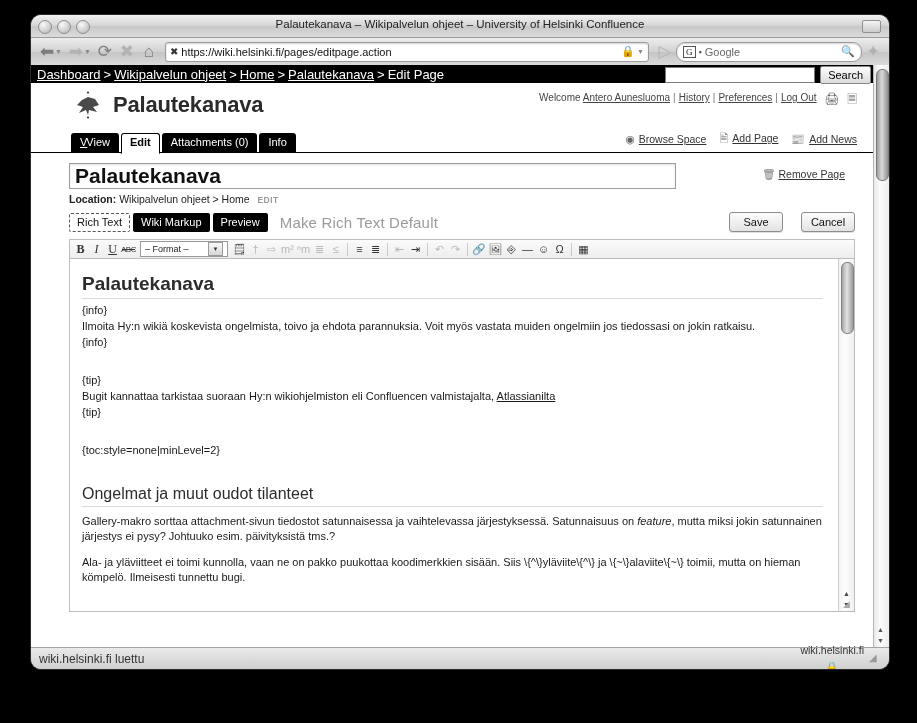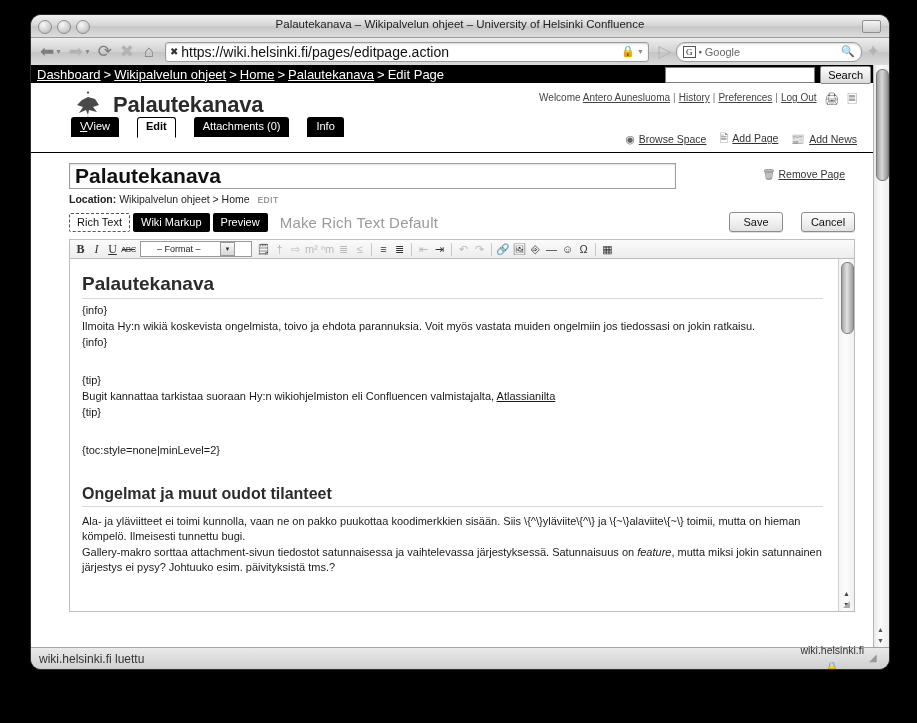--- a/index.html
+++ b/index.html
@@ -26,21 +26,21 @@
   
   .navbar{height:27px;position:relative;
     background:linear-gradient(to bottom,#ededed 0%,#d2d2d2 50%,#c4c4c4 51%,#dadada 100%);
     border-bottom:1px solid #8d8d8d;display:flex;align-items:center;padding:0 5px;}
   .navicon{width:22px;height:22px;display:flex;align-items:center;justify-content:center;
     color:#7d7d7d;font-size:17px;line-height:1;}
   .navicon.dim{color:#b3b3b3;}
   .dropcaret{font-size:7px;color:#888;margin-left:-3px;margin-right:3px;}
   .urlbox{flex:1;height:18px;margin:0 5px;background:#fff;border:1px solid #9b9b9b;
     border-radius:3px;display:flex;align-items:center;padding:0 4px;box-shadow:inset 0 1px 2px rgba(0,0,0,.18);}
-  .urltxt{font-size:14px;color:#111;margin-left:3px;}
+  .urltxt{font-size:11px;color:#111;margin-left:3px;}
   .favicon{font-size:10px;color:#333;}
   .lockbox{margin-left:auto;display:flex;align-items:center;gap:2px;color:#8a8a8a;font-size:11px;}
   .searchbox{width:172px;height:18px;background:#fff;border:1px solid #9b9b9b;border-radius:9px;
     display:flex;align-items:center;padding:0 6px;box-shadow:inset 0 1px 2px rgba(0,0,0,.18);}
   .gbadge{border:1px solid #555;font-size:9px;padding:0 2px;line-height:10px;color:#222;font-family:"Liberation Serif",serif;}
   .sdot{font-size:9px;color:#555;margin:0 3px;}
   .splabel{font-size:11px;color:#666;}
   .mag{margin-left:auto;font-size:11px;color:#555;}
 
   
@@ -67,21 +67,21 @@
   .spacehdr{height:46px;position:relative;border-bottom:0;padding-left:16px;}
   .logo{position:absolute;left:42px;top:7px;width:30px;height:30px;}
   .spacetitle{position:absolute;left:82px;top:9px;font-size:22px;font-weight:bold;color:#2b2b2b;letter-spacing:-.2px;}
   .welcome{position:absolute;right:16px;top:7px;font-size:10px;color:#444;white-space:nowrap;}
   .welcome a{color:#444;text-decoration:underline;}
   .wsep{color:#777;margin:0 3px;}
   .wicon{display:inline-block;margin-left:5px;vertical-align:-2px;color:#555;font-size:12px;}
 
   
   .tabstrip{position:relative;height:24px;background:#fff;}
-  .tabs{position:absolute;left:40px;bottom:16px;display:flex;align-items:flex-end;gap:16px;}
+  .tabs{position:absolute;left:40px;bottom:0;display:flex;align-items:flex-end;}
   .tab{background:#000;color:#fff;font-size:11px;padding:3px 9px 4px;margin-right:2px;border-radius:3px 3px 0 0;line-height:13px;}
   .tab u{text-decoration:underline;}
   .tab.active{background:#fff;color:#000;font-weight:bold;border:1px solid #000;border-bottom:1px solid #fff;padding:2px 8px 4px;position:relative;top:1px;}
   .tabline{position:absolute;left:0;right:0;bottom:0;height:1px;background:#000;}
   .tools{position:absolute;right:16px;bottom:4px;font-size:10.5px;color:#333;display:flex;gap:13px;align-items:center;}
   .tools a{color:#333;text-decoration:underline;}
   .tools .ic{margin-right:4px;color:#666;font-size:11px;}
 
   
   .titlerow{position:relative;margin:10px 16px 0 38px;}
@@ -110,29 +110,29 @@
     background:linear-gradient(to bottom,#fbfbfb,#ededed);display:flex;align-items:center;padding:0 3px;gap:1px;}
   .ti{min-width:15px;height:15px;display:flex;align-items:center;justify-content:center;
     font-size:11px;color:#333;}
   .ti.gray{color:#b8b8b8;}
   .ti b{font-family:"Liberation Serif",serif;font-size:12px;}
   .ti i{font-family:"Liberation Serif",serif;font-size:12px;}
   .ti u{font-family:"Liberation Serif",serif;font-size:12px;}
   .ti.abc{font-size:8px;letter-spacing:-.5px;position:relative;}
   .ti.abc::after{content:"";position:absolute;left:1px;right:1px;top:7px;height:1px;background:#333;}
   .fmtsel{height:14px;min-width:78px;font-size:9px;color:#222;background:#fff;border:1px solid #9a9a9a;
-    display:flex;align-items:center;padding:0 16px;margin:0 3px;}
+    display:flex;align-items:center;padding:0 4px;margin:0 3px;}
   .fmtsel .cv{margin-left:auto;width:13px;height:12px;background:linear-gradient(to bottom,#fafafa,#d6d6d6);
     border:1px solid #9a9a9a;display:flex;align-items:center;justify-content:center;font-size:6px;color:#333;}
   .tsep{width:1px;height:13px;background:#c9c9c9;margin:0 3px;}
 
   .editarea{border:1px solid #bdbdbd;background:#fff;height:352px;position:relative;overflow:hidden;}
   .earea-inner{position:absolute;left:0;right:15px;top:0;bottom:0;padding:14px 16px 0 12px;overflow:hidden;}
   .h1{font-size:19px;font-weight:bold;color:#2c2c2c;border-bottom:1px solid #d8d8d8;padding-bottom:3px;margin:0 0 4px;}
-  .h2{font-size:16px;font-weight:bold;color:#2c2c2c;border-bottom:1px solid #d8d8d8;padding-bottom:3px;margin:14px 0 7px;}
+  .h2{font-size:16px;font-weight:normal;color:#2c2c2c;border-bottom:1px solid #d8d8d8;padding-bottom:3px;margin:14px 0 7px;}
   .p{font-size:11px;color:#1a1a1a;line-height:15px;margin:0 0 1px;}
   .p.gap{margin-bottom:11px;}
   .p a{color:#1a1a1a;text-decoration:underline;}
   .p em{font-style:italic;}
   .spacer{height:22px;}
   .spacer.sm{height:12px;}
 
   .escroll{position:absolute;right:0;top:0;bottom:0;width:15px;
     background:linear-gradient(to right,#f3f3f3,#fdfdfd 40%,#f0f0f0);border-left:1px solid #cfcfcf;}
   .escroll .thumb{position:absolute;left:2px;width:11px;top:3px;height:70px;border-radius:6px;
@@ -301,22 +301,22 @@
             <div class="p">Ilmoita Hy:n wikiä koskevista ongelmista, toivo ja ehdota parannuksia. Voit myös vastata muiden ongelmiin jos tiedossasi on jokin ratkaisu.</div>
             <div class="p">{info}</div>
             <div class="spacer"></div>
             <div class="p">{tip}</div>
             <div class="p"><span>Bugit kannattaa tarkistaa suoraan Hy:n wikiohjelmiston eli Confluencen valmistajalta, </span><a>Atlassianilta</a></div>
             <div class="p">{tip}</div>
             <div class="spacer"></div>
             <div class="p">{toc:style=none|minLevel=2}</div>
             <div class="spacer sm"></div>
             <div class="h2">Ongelmat ja muut oudot tilanteet</div>
+            <div class="p gap"><span>Gallery-makro sorttaa attachment-sivun tiedostot satunnaisessa ja vaihtelevassa järjestyksessä. Satunnaisuus on </span><em>feature</em><span>, mutta miksi jokin satunnainen järjestys ei pysy? Johtuuko esim. päivityksistä tms.?</span></div>
             <div class="p">Ala- ja yläviitteet ei toimi kunnolla, vaan ne on pakko puukottaa koodimerkkien sisään. Siis \{^\}yläviite\{^\} ja \{~\}alaviite\{~\} toimii, mutta on hieman kömpelö. Ilmeisesti tunnettu bugi.</div>
-            <div class="p gap"><span>Gallery-makro sorttaa attachment-sivun tiedostot satunnaisessa ja vaihtelevassa järjestyksessä. Satunnaisuus on </span><em>feature</em><span>, mutta miksi jokin satunnainen järjestys ei pysy? Johtuuko esim. päivityksistä tms.?</span></div>
           </div>
           <div class="escroll">
             <div class="thumb"></div>
             <div class="arw" style="bottom:14px">▲</div>
             <div class="arw" style="bottom:3px">▼</div>
           </div>
           <div class="egrip">◢</div>
         </div>
       </div>
 

